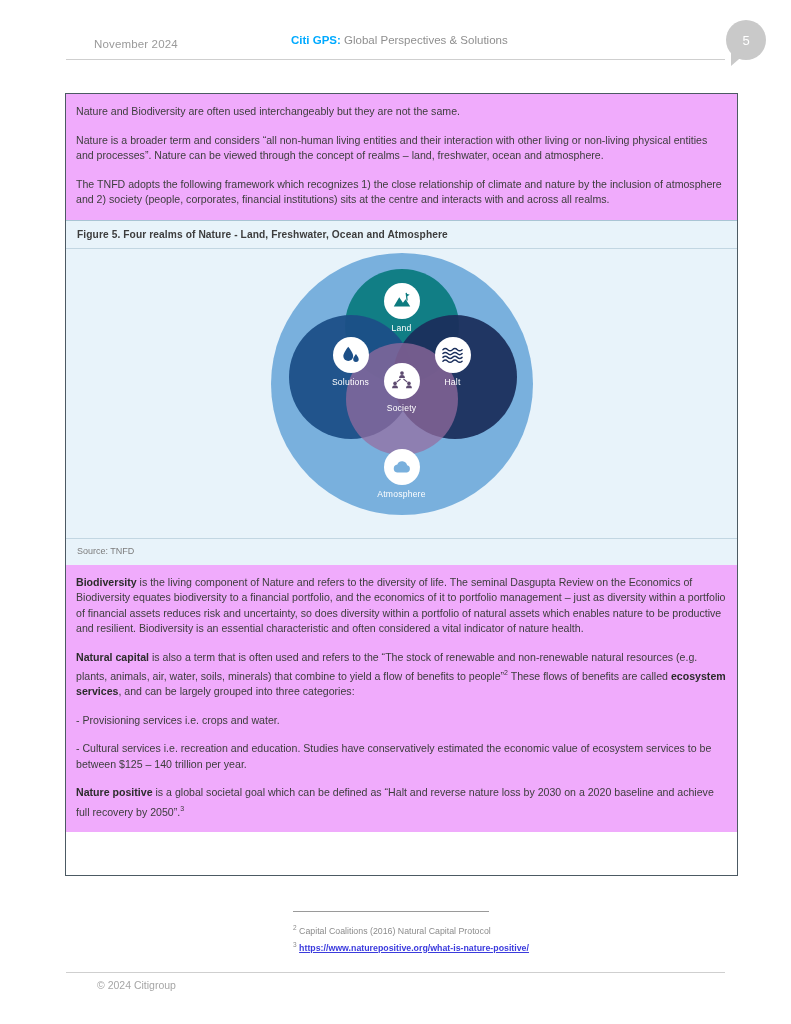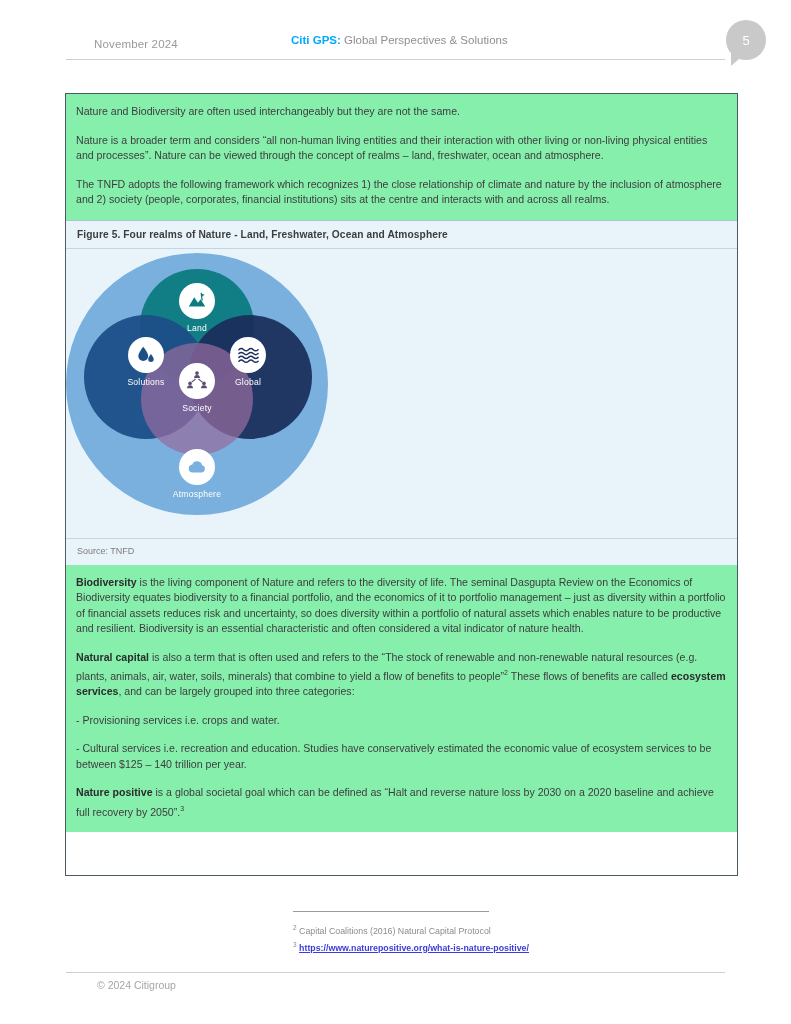--- a/index.html
+++ b/index.html
@@ -76,21 +76,21 @@
     position: absolute;
     left: 65px; top: 93px;
     width: 673px;
     height: 783px;
     border: 1px solid #4c5a63;
     background: #ffffff;
   }
 
   
   .text-panel {
-    background: #86efac;
+    background: #f0abfc;
     padding: 10px 10px 12px 10px;
   }
   .text-panel p {
     margin: 0 0 13px 0;
     font-size: 10.6px;
     line-height: 15.5px;
     color: #3d3d3d;
   }
   .text-panel p:last-child { margin-bottom: 0; }
   .text-panel b { font-weight: bold; color: #2c2c2c; }
@@ -132,20 +132,21 @@
     background: #c2d6e2;
   }
 
   
   .venn-wrap {
     position: absolute;
     left: 0; right: 0;
     top: 32px;
     height: 280px;
     display: flex;
+    justify-content: center;
   }
   .venn {
     position: relative;
     width: 262px;
     height: 262px;
   }
   .venn-circle {
     position: absolute;
     border-radius: 50%;
   }
@@ -327,21 +328,21 @@
           </svg>
         </div>
         <div class="venn-icon i-atmosphere">
           <svg width="22" height="22" viewBox="0 0 24 24" aria-hidden="true">
             <path d="M6.6 18 A4.4 4.4 0 0 1 6.9 9.3 A5.6 5.6 0 0 1 17.6 10.2 A4 4 0 0 1 17.4 18 Z" fill="#79b0dd"></path>
           </svg>
         </div>
 
         <div class="venn-label l-land">Land</div>
         <div class="venn-label l-freshwater">Solutions</div>
-        <div class="venn-label l-ocean">Global</div>
+        <div class="venn-label l-ocean">Halt</div>
         <div class="venn-label l-society">Society</div>
         <div class="venn-label l-atmosphere">Atmosphere</div>
       </div>
     </div>
 
     <div class="figure-source-rule"></div>
     <div class="figure-source">Source: TNFD</div>
   </div>
 
   <div class="text-panel">

